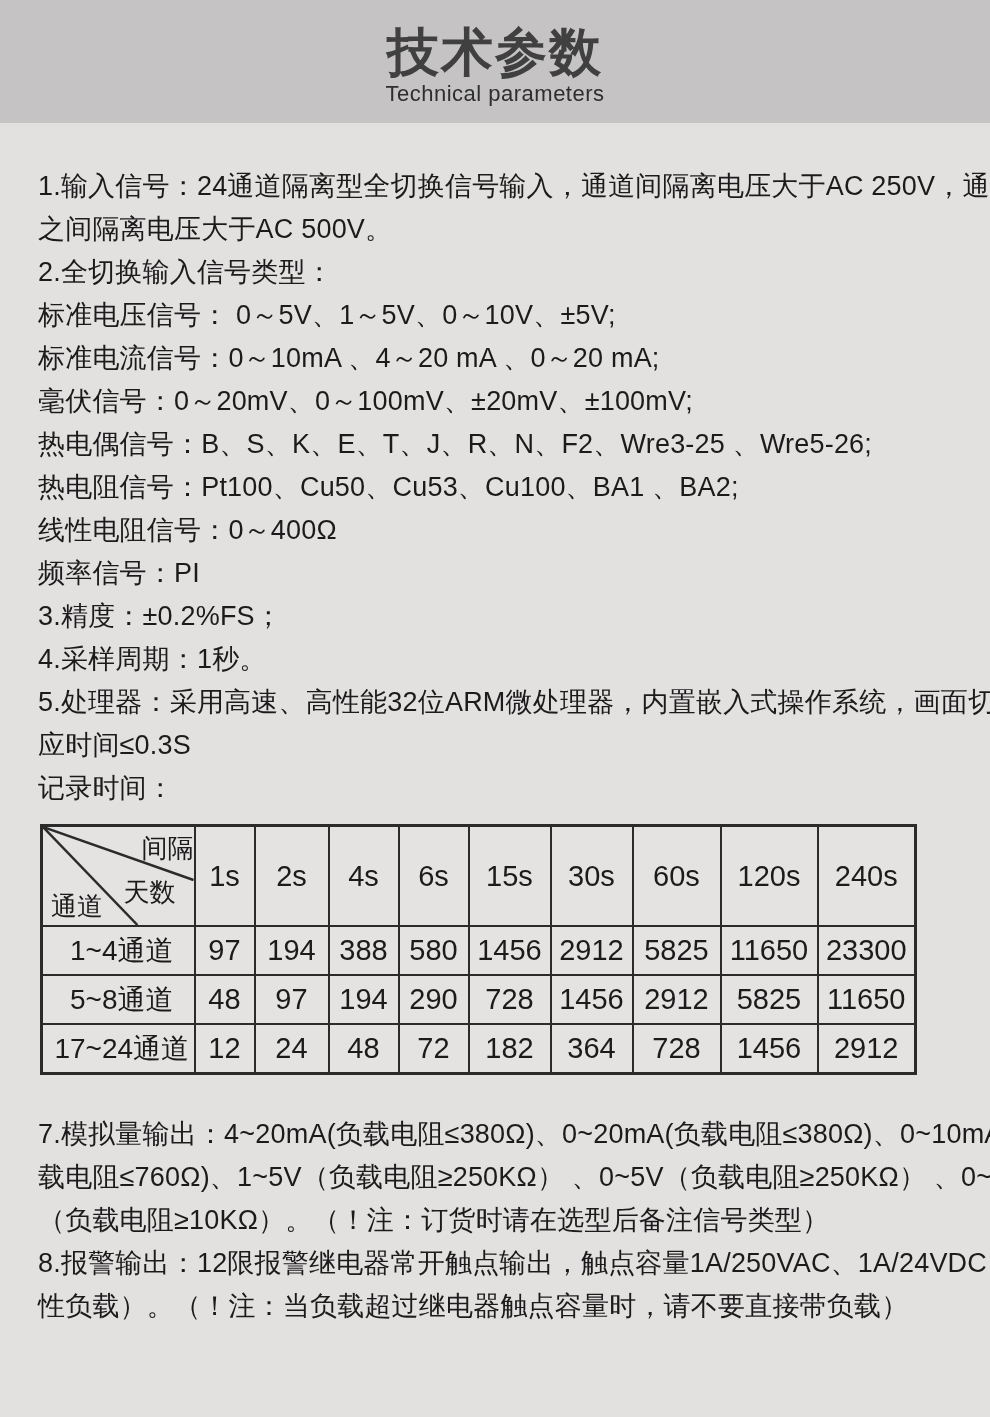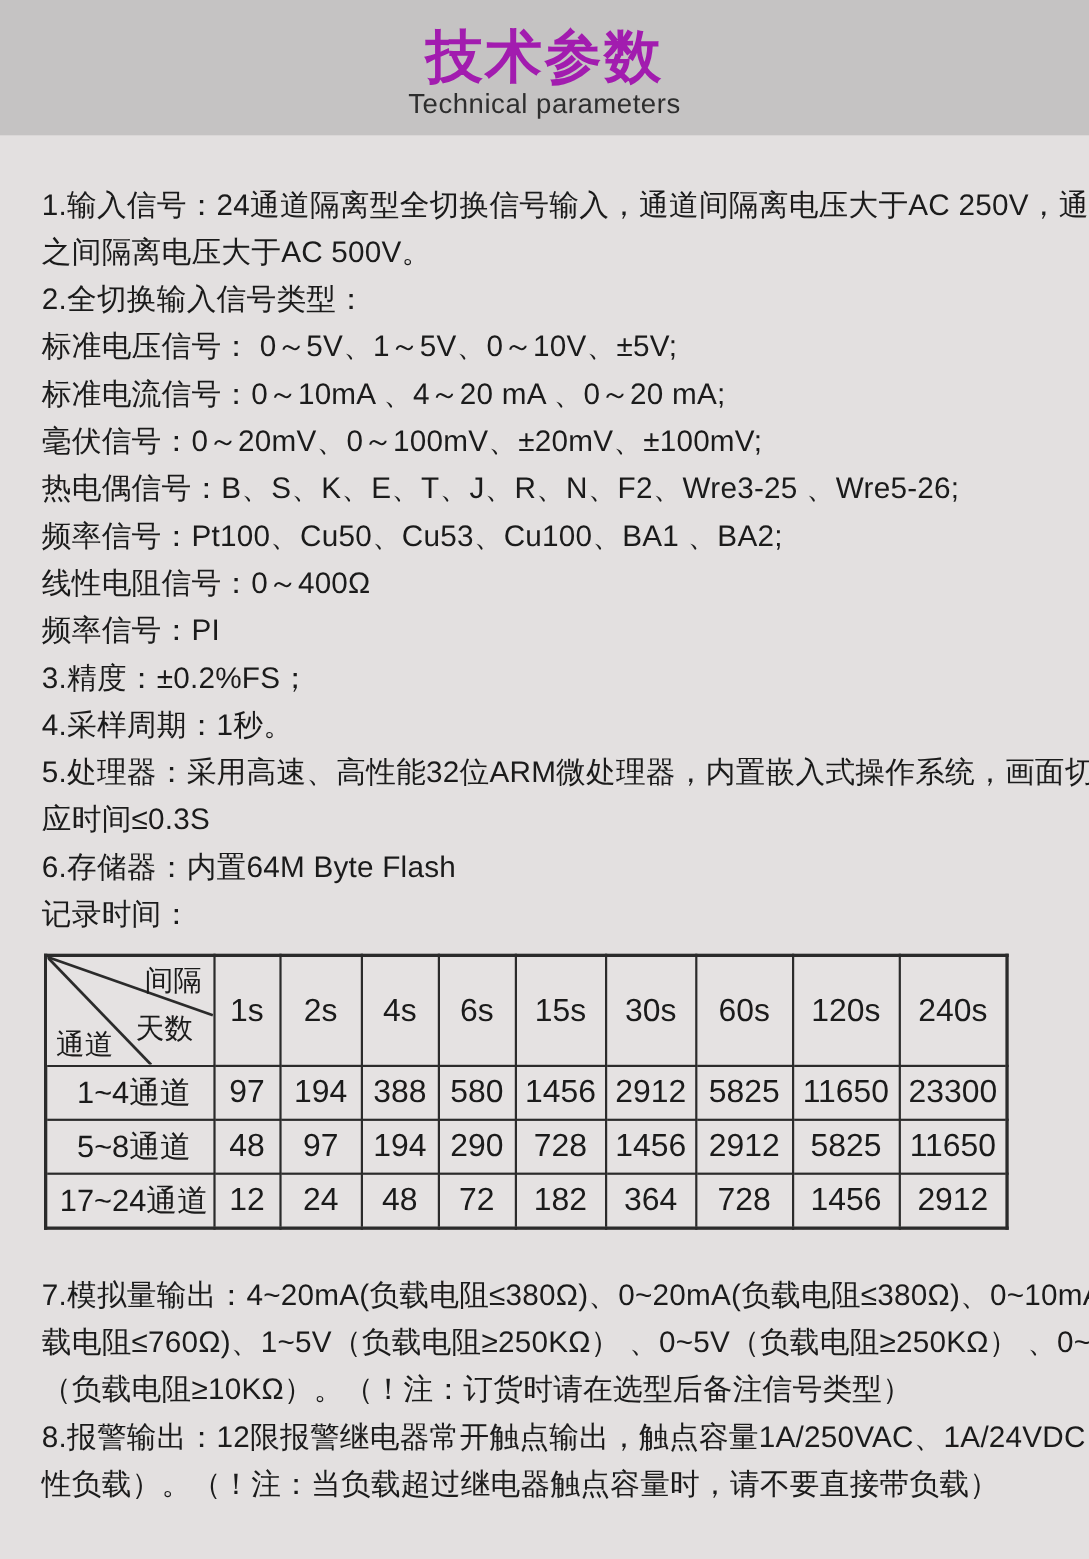--- a/index.html
+++ b/index.html
@@ -19,24 +19,24 @@
     background: #c5c3c3;
     text-align: center;
     overflow: hidden;
   }
   .page-title {
     margin-top: 24px;
     font-size: 52px;
     font-weight: bold;
     letter-spacing: 2px;
     line-height: 1.1;
-    color: #a21caf;
+    color: #404040;
   }
   .page-subtitle {
-    font-size: 25px;
+    font-size: 22px;
     color: #2e2e2e;
     margin-top: 0px;
     letter-spacing: 0.5px;
   }
 
   
   .content { padding: 42px 30px 0 38px; }
   .spec-line {
     font-size: 27px;
     line-height: 43px;
@@ -60,21 +60,21 @@
     vertical-align: middle;
     padding: 0;
     overflow: hidden;
     background: #e5e2e2;
   }
   table.rt tr.hdr td { height: 98px; }
   table.rt tr.row td { height: 47px; }
   td.corner { position: relative; }
   td.corner svg { position: absolute; left: 0; top: 0; width: 100%; height: 100%; }
   td.corner .clabel { position: absolute; font-size: 26px; line-height: 1; color: #1b1b1b; }
-  .c-interval { right: 10px; top: 8px; }
+  .c-interval { right: 0; top: 8px; }
   .c-days { right: 18px; top: 52px; }
   .c-channel { left: 8px; top: 66px; }
   td.ch { text-align: left; padding-left: 7px !important; font-size: 28px !important; }
 
   .outputs { margin-top: 38px; }
 </style>
 </head>
 <body>
 
 <div class="page">
@@ -86,28 +86,27 @@
 
   <div class="content">
 
     <div class="spec-line">1.输入信号：24通道隔离型全切换信号输入，通道间隔离电压大于AC 250V，通道和地</div>
     <div class="spec-line">之间隔离电压大于AC 500V。</div>
     <div class="spec-line">2.全切换输入信号类型：</div>
     <div class="spec-line">标准电压信号： 0～5V、1～5V、0～10V、±5V;</div>
     <div class="spec-line">标准电流信号：0～10mA 、4～20 mA 、0～20 mA;</div>
     <div class="spec-line">毫伏信号：0～20mV、0～100mV、±20mV、±100mV;</div>
     <div class="spec-line">热电偶信号：B、S、K、E、T、J、R、N、F2、Wre3-25 、Wre5-26;</div>
-    <div class="spec-line">频率信号：Pt100、Cu50、Cu53、Cu100、BA1 、BA2;</div>
+    <div class="spec-line">热电阻信号：Pt100、Cu50、Cu53、Cu100、BA1 、BA2;</div>
     <div class="spec-line">线性电阻信号：0～400Ω</div>
     <div class="spec-line">频率信号：PI</div>
     <div class="spec-line">3.精度：±0.2%FS；</div>
     <div class="spec-line">4.采样周期：1秒。</div>
     <div class="spec-line">5.处理器：采用高速、高性能32位ARM微处理器，内置嵌入式操作系统，画面切换响</div>
     <div class="spec-line">应时间≤0.3S</div>
-    <div class="spec-line">6.存储器：内置64M Byte Flash</div>
     <div class="spec-line">记录时间：</div>
 
     <table class="rt">
       <colgroup>
         <col style="width:153px">
           <col style="width:60px">
           <col style="width:74px">
           <col style="width:70px">
         <col style="width:70px">
           <col style="width:82px">

